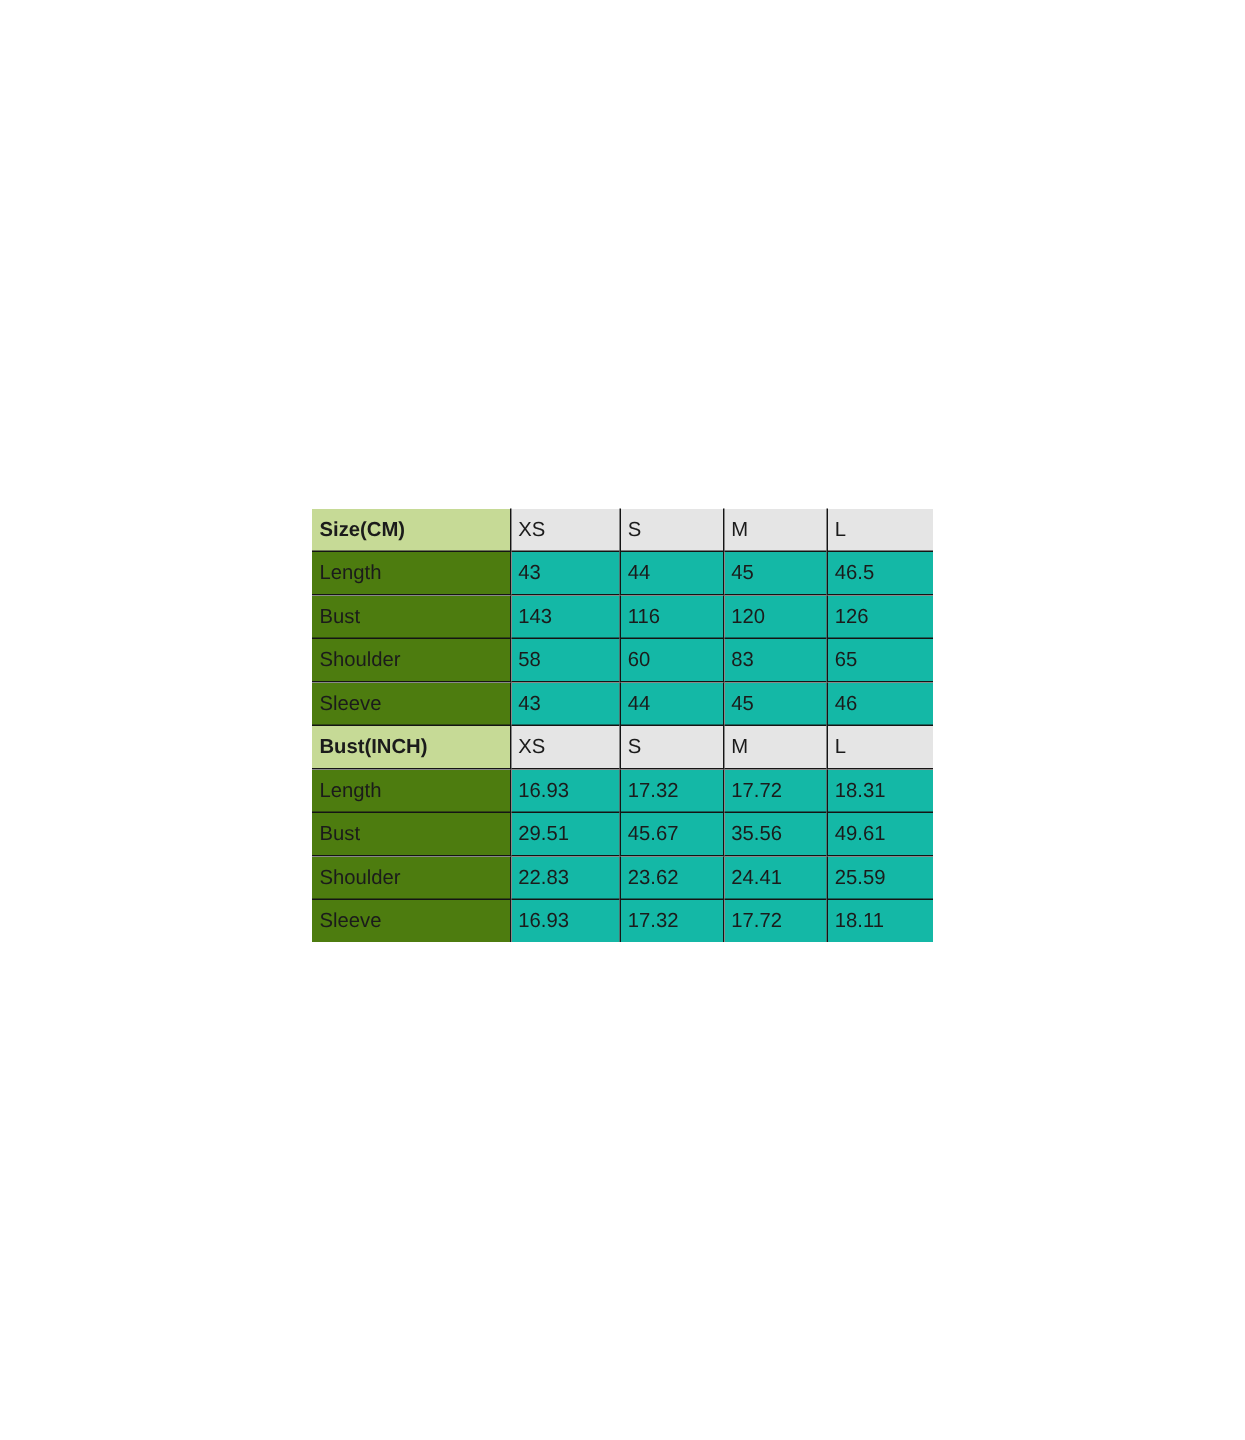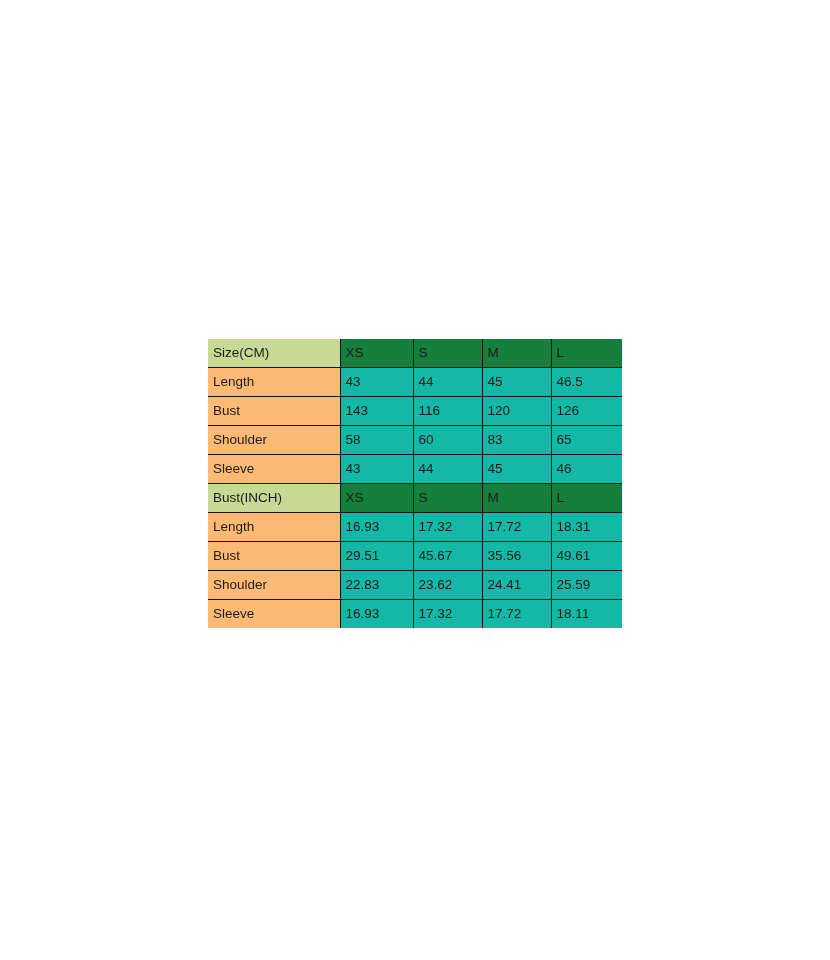--- a/index.html
+++ b/index.html
@@ -70,30 +70,31 @@
     border-top: none;
   }
 
   
   table.size-chart tr:last-child td {
     border-bottom: none;
   }
 
   
   table.size-chart td.label-cell {
-    background: #fdba74;
+    background: #4d7c0f;
     border-right: 1px solid #141414;
   }
 
   
   table.size-chart tr.header-row td {
-    background: #15803d;
+    background: #e5e5e5;
   }
   table.size-chart tr.header-row td.label-cell {
     background: #c6da96;
+    font-weight: bold;
   }
 </style>
 </head>
 <body>
 
 <div class="page">
 
   <div class="size-chart-wrap">
     <table class="size-chart">
       <colgroup>

